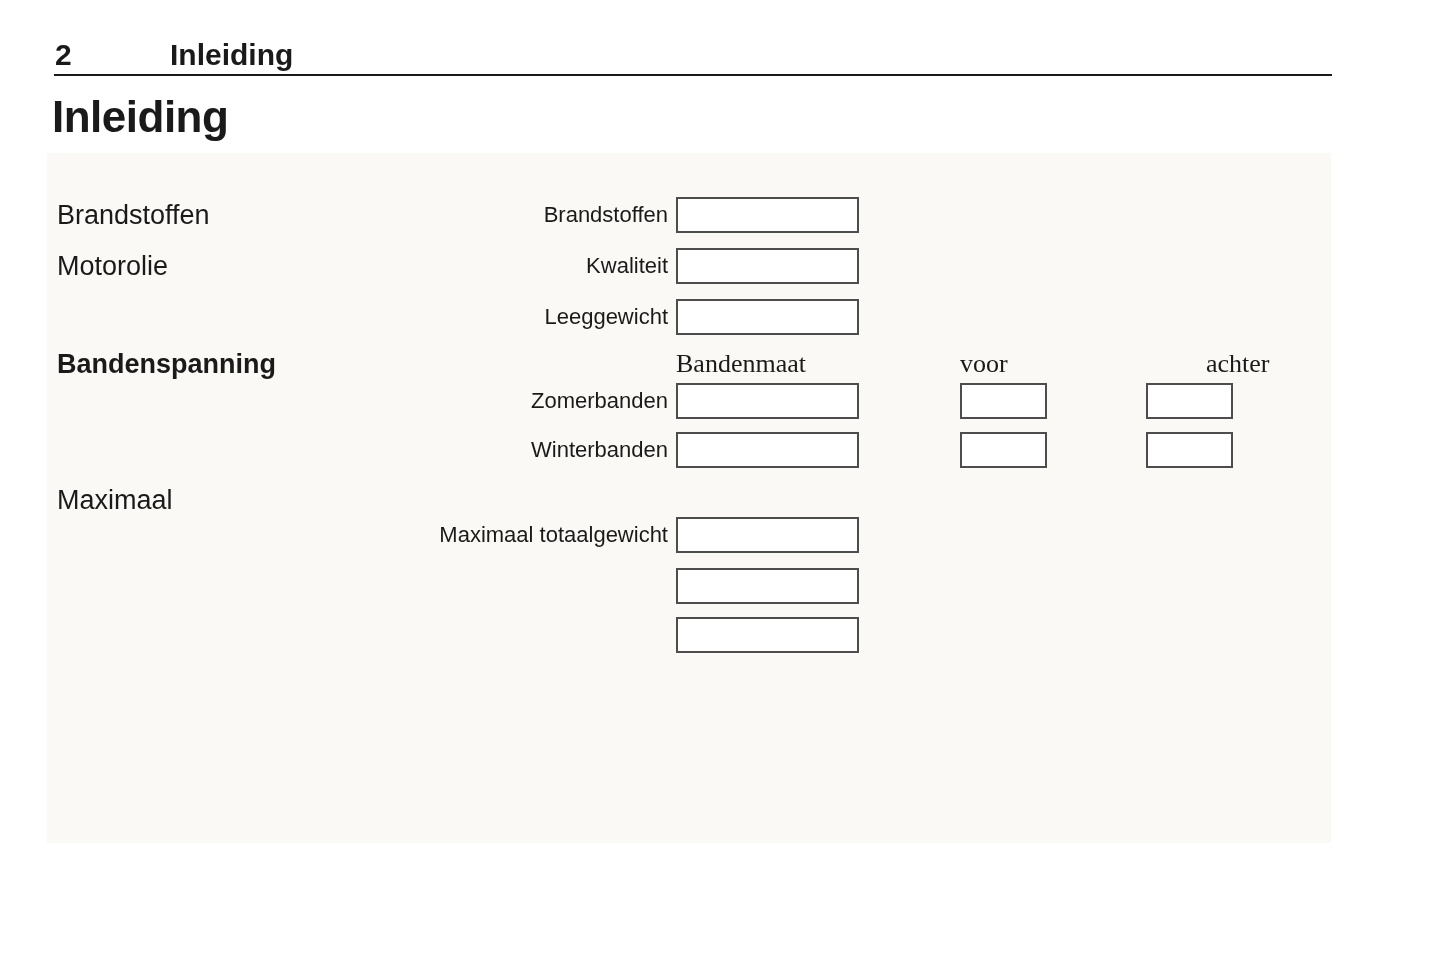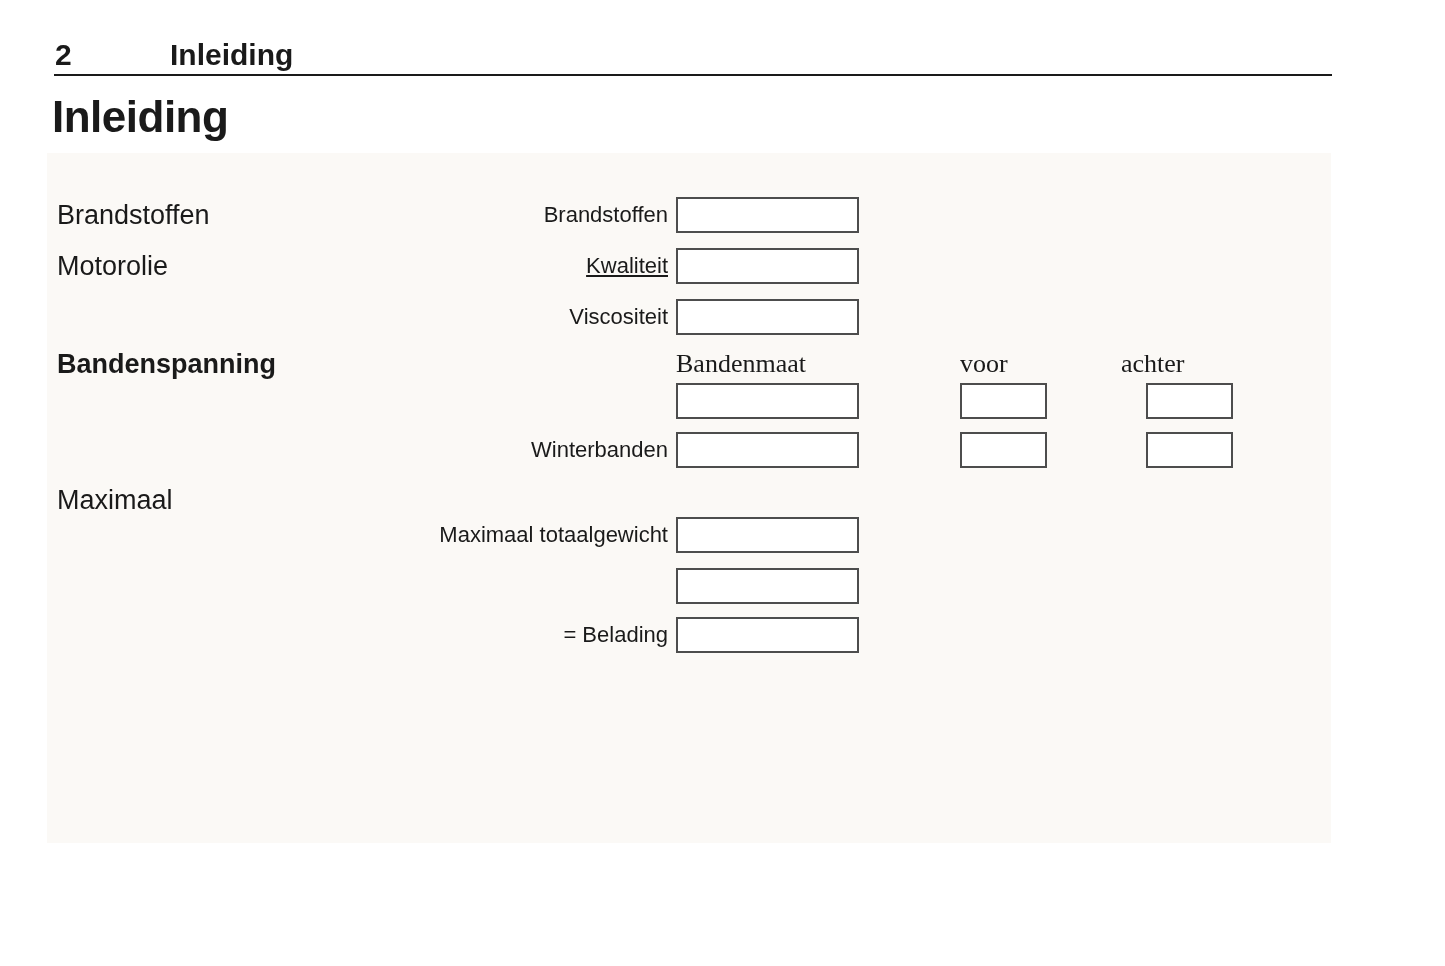--- a/index.html
+++ b/index.html
@@ -84,40 +84,40 @@
   <div class="form-panel"></div>
 
   <div class="abs section-label" style="left:57px;top:197px;">Brandstoffen</div>
   <div class="abs section-label" style="left:57px;top:248px;">Motorolie</div>
   <div class="abs section-label plain" style="left:57px;top:352px;font-weight:bold;">Bandenspanning</div>
   <div class="abs section-label plain" style="left:57px;top:488px;">Maximaal</div>
 
   <div class="field-label" style="top:197px;">Brandstoffen</div>
   <input class="fill-box" style="left: 676px; top: 197px;" type="text" value="">
 
-  <div class="field-label" style="top:248px;text-decoration:underline;">Kwaliteit</div>
+  <div class="field-label" style="top:248px;">Kwaliteit</div>
   <input class="fill-box" style="left: 676px; top: 248px;" type="text" value="">
 
-  <div class="field-label" style="top:299px;">Viscositeit</div>
+  <div class="field-label" style="top:299px;">Leeggewicht</div>
   <input class="fill-box" style="left: 676px; top: 299px;" type="text" value="">
 
   <div class="col-header" style="left:676px;top:352px;">Bandenmaat</div>
   <div class="col-header" style="left:960px;top:352px;">voor</div>
-  <div class="col-header" style="left:1121px;top:352px;text-align:right;">achter</div>
+  <div class="col-header" style="left:1206px;top:352px;text-align:right;">achter</div>
 
+  <div class="field-label" style="top:383px;">Zomerbanden</div>
   <input class="fill-box" style="left: 676px; top: 383px;" type="text" value="">
   <input class="fill-box small" style="left: 960px; top: 383px;" type="text" value="">
   <input class="fill-box small" style="left: 1146px; top: 383px;" type="text" value="">
 
   <div class="field-label" style="top:432px;">Winterbanden</div>
   <input class="fill-box" style="left: 676px; top: 432px;" type="text" value="">
   <input class="fill-box small" style="left: 960px; top: 432px;" type="text" value="">
   <input class="fill-box small" style="left: 1146px; top: 432px;" type="text" value="">
 
   <div class="field-label" style="top:517px;">Maximaal totaalgewicht</div>
   <input class="fill-box" style="left: 676px; top: 517px;" type="text" value="">
 
   <input class="fill-box" style="left: 676px; top: 568px;" type="text" value="">
 
-  <div class="field-label" style="top:617px;">= Belading</div>
   <input class="fill-box" style="left: 676px; top: 617px;" type="text" value="">
 
 </div>
 
 </body></html>

